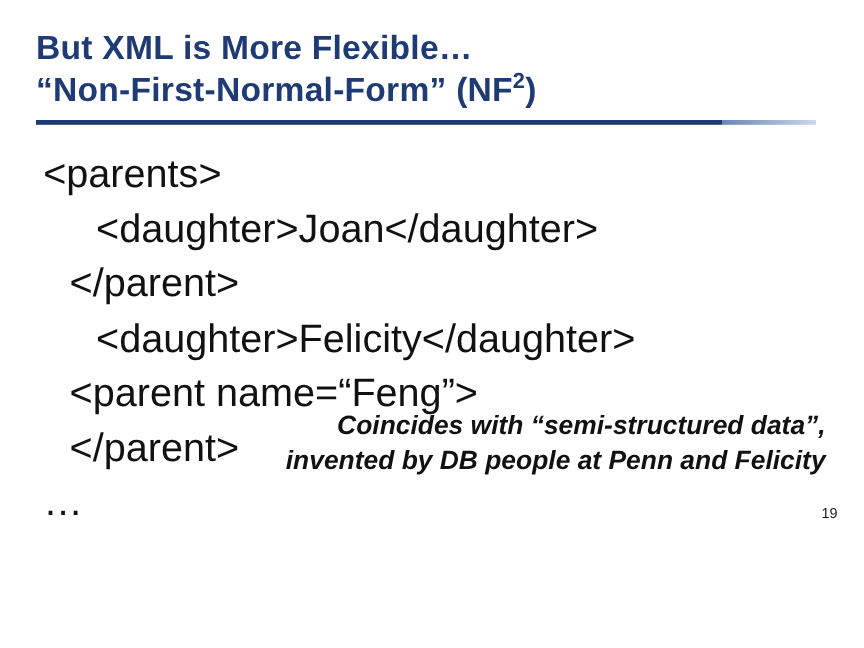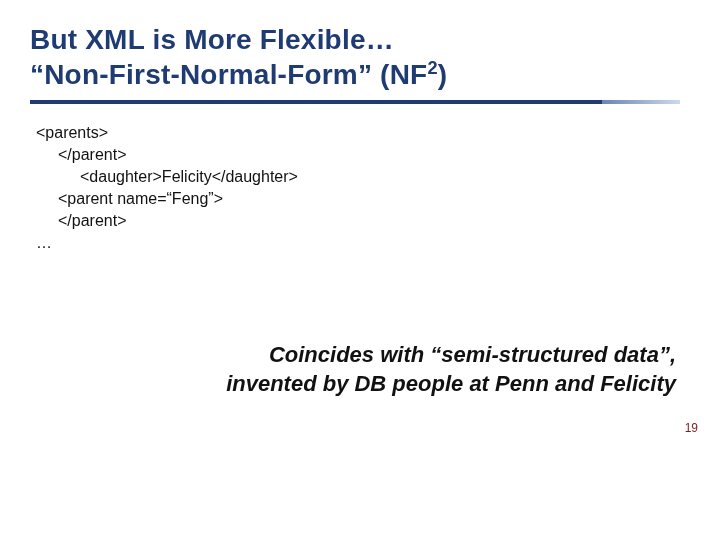--- a/index.html
+++ b/index.html
@@ -41,62 +41,63 @@
     right: 40px;
     height: 4px;
     background: linear-gradient(to right, #1f3b73 0%, #1f3b73 88%, #6a85b6 88%, #cdd8ea 100%);
   }
   .code {
     position: absolute;
     top: 122px;
     left: 36px;
     right: 14px;
     color: #111111;
-    font-size: 16px;
+    font-size: 33px;
     line-height: 1.38;
     font-weight: 400;
   }
   .code .line { white-space: pre; }
   .code .i1 { padding-left: 22px; }
   .code .i2 { padding-left: 44px; }
   .caption {
     position: absolute;
-    right: 44px;
+    right: 32px;
     bottom: 50px;
     text-align: right;
     color: #111111;
     font-style: italic;
     font-weight: 700;
     font-size: 22px;
     line-height: 1.35;
     max-width: 520px;
   }
   .pagenum {
     position: absolute;
     right: 22px;
     bottom: 14px;
-    color: #7f1d1d;
+    color: #0f172a;
     font-size: 12px;
     font-family: Arial, sans-serif;
   }
 </style>
 </head>
 <body>
 
 <div class="slide">
 
   <div class="title">
     <span>But XML is More Flexible…</span><br>
     <span>“Non-First-Normal-Form” (NF</span><span class="sup">2</span><span>)</span>
   </div>
 
   <div class="rule"></div>
 
   <div class="code">
     <div class="line">&lt;parents&gt;</div>
+    <div class="line i2">&lt;daughter&gt;Joan&lt;/daughter&gt;</div>
     <div class="line i1">&lt;/parent&gt;</div>
     <div class="line i2">&lt;daughter&gt;Felicity&lt;/daughter&gt;</div>
     <div class="line i1">&lt;parent name=“Feng”&gt;</div>
     <div class="line i1">&lt;/parent&gt;</div>
     <div class="line">…</div>
   </div>
 
   <div class="caption">
     <span>Coincides with “semi-structured data”,</span><br>
     <span>invented by DB people at Penn and Felicity</span>

